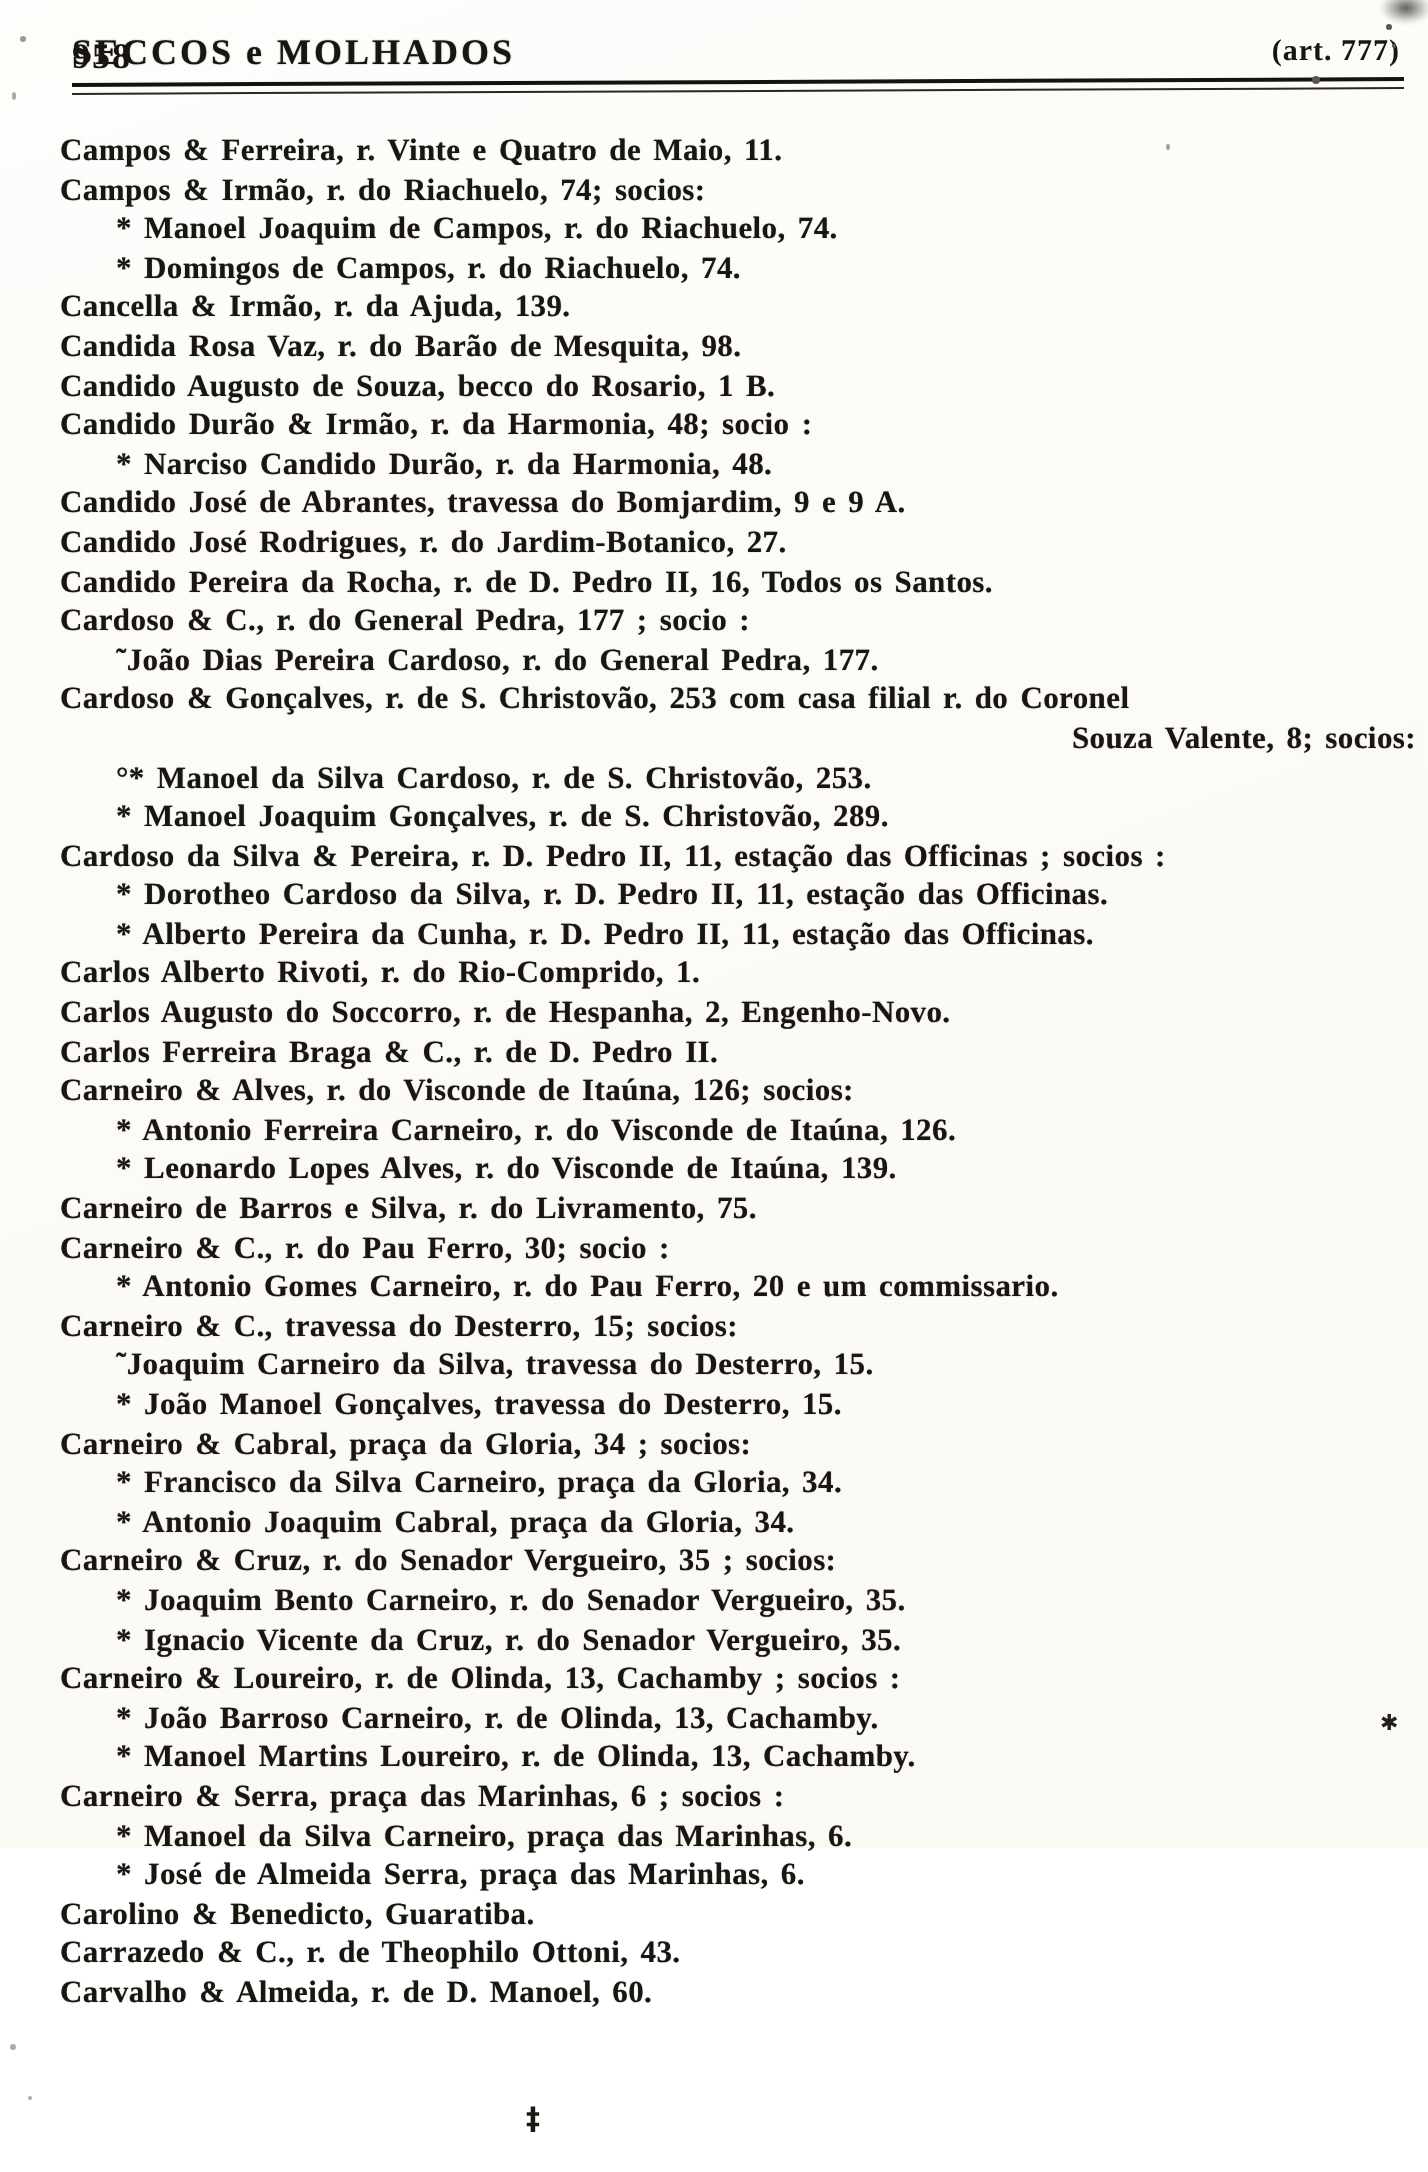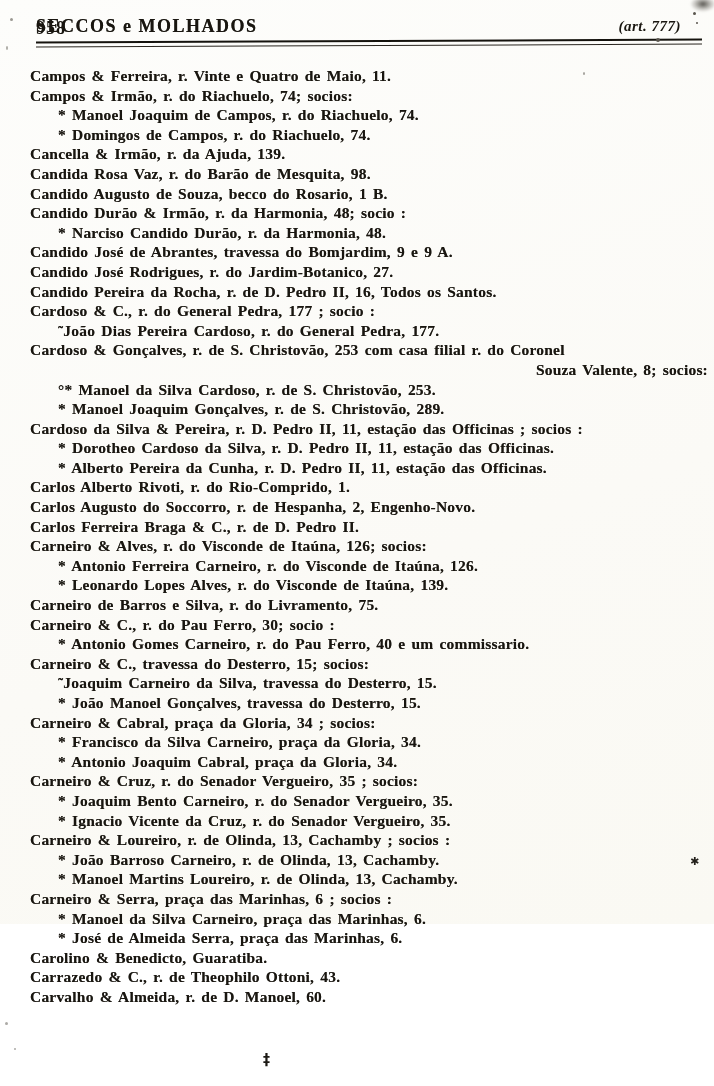--- a/index.html
+++ b/index.html
@@ -27,22 +27,22 @@
     position: absolute; left: 0; top: 4px;
     font-size: 18px; letter-spacing: 1px;
   }
   .section-title {
     position: absolute; left: 0; right: 0; top: 2px;
     text-align: left;
     font-size: 18px; letter-spacing: 1.5px;
     text-shadow: 0 0 0.6px rgba(20,18,12,.7);
   }
   .article-ref {
-    position: absolute; right: 19px; top: 4px;
-    font-size: 15px; letter-spacing: 0.5px; font-style: italic;
+    position: absolute; right: 0; top: 4px;
+    font-size: 15px; letter-spacing: 0.5px;
   }
   .header-rule {
     position: absolute;
     top: 40px; left: 36px; width: 666px; height: 3px;
     border-top: 2.5px solid #15130e;
     border-bottom: 1.2px solid #2a2620;
     transform: rotate(-0.25deg);
   }
   
   .list {
@@ -124,21 +124,21 @@
       <div class="line ind1">* Dorotheo Cardoso da Silva, r. D. Pedro II, 11, estação das Officinas.</div>
       <div class="line ind1">* Alberto Pereira da Cunha, r. D. Pedro II, 11, estação das Officinas.</div>
       <div class="line ind0">Carlos Alberto Rivoti, r. do Rio-Comprido, 1.</div>
       <div class="line ind0">Carlos Augusto do Soccorro, r. de Hespanha, 2, Engenho-Novo.</div>
       <div class="line ind0">Carlos Ferreira Braga &amp; C., r. de D. Pedro II.</div>
       <div class="line ind0">Carneiro &amp; Alves, r. do Visconde de Itaúna, 126; socios:</div>
       <div class="line ind1">* Antonio Ferreira Carneiro, r. do Visconde de Itaúna, 126.</div>
       <div class="line ind1">* Leonardo Lopes Alves, r. do Visconde de Itaúna, 139.</div>
       <div class="line ind0">Carneiro de Barros e Silva, r. do Livramento, 75.</div>
       <div class="line ind0">Carneiro &amp; C., r. do Pau Ferro, 30; socio :</div>
-      <div class="line ind1">* Antonio Gomes Carneiro, r. do Pau Ferro, 40 e um commissario.</div>
+      <div class="line ind1">* Antonio Gomes Carneiro, r. do Pau Ferro, 20 e um commissario.</div>
       <div class="line ind0">Carneiro &amp; C., travessa do Desterro, 15; socios:</div>
       <div class="line ind1">˜Joaquim Carneiro da Silva, travessa do Desterro, 15.</div>
       <div class="line ind1">* João Manoel Gonçalves, travessa do Desterro, 15.</div>
       <div class="line ind0">Carneiro &amp; Cabral, praça da Gloria, 34 ; socios:</div>
       <div class="line ind1">* Francisco da Silva Carneiro, praça da Gloria, 34.</div>
       <div class="line ind1">* Antonio Joaquim Cabral, praça da Gloria, 34.</div>
       <div class="line ind0">Carneiro &amp; Cruz, r. do Senador Vergueiro, 35 ;  socios:</div>
       <div class="line ind1">* Joaquim Bento Carneiro, r. do Senador Vergueiro, 35.</div>
       <div class="line ind1">* Ignacio Vicente da Cruz, r. do Senador Vergueiro, 35.</div>
       <div class="line ind0">Carneiro &amp; Loureiro, r. de Olinda, 13, Cachamby ; socios :</div>

